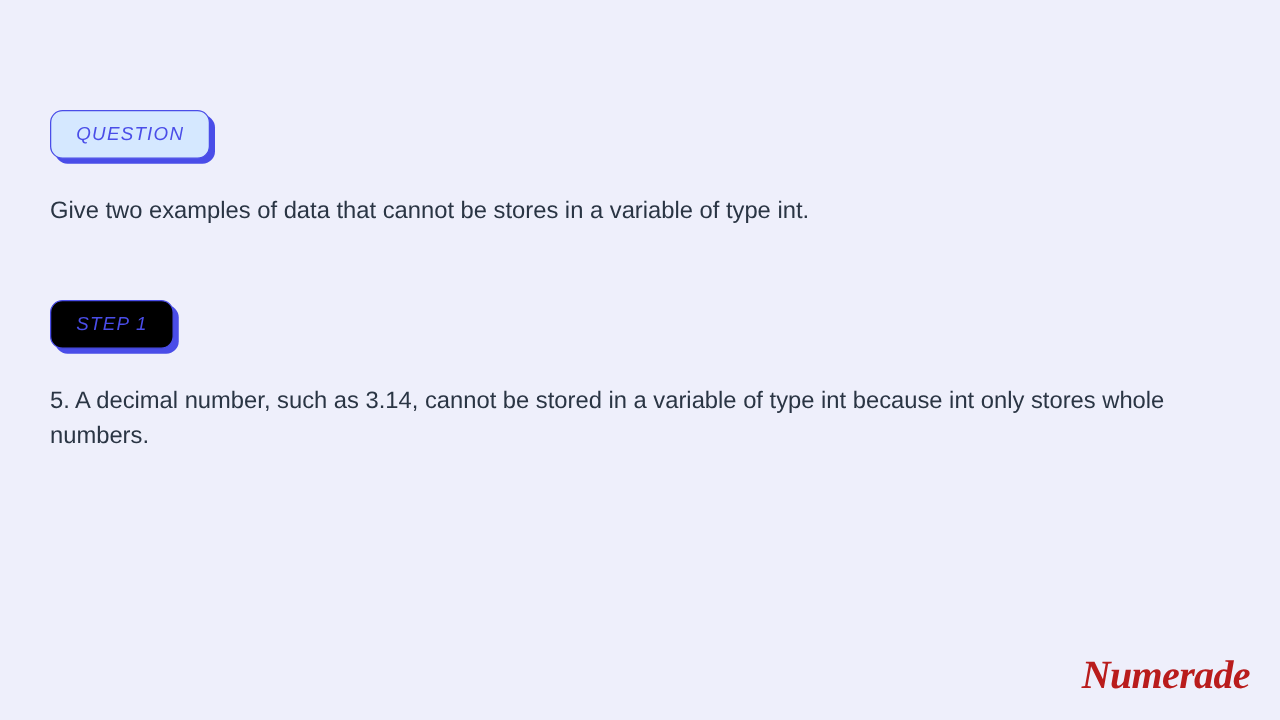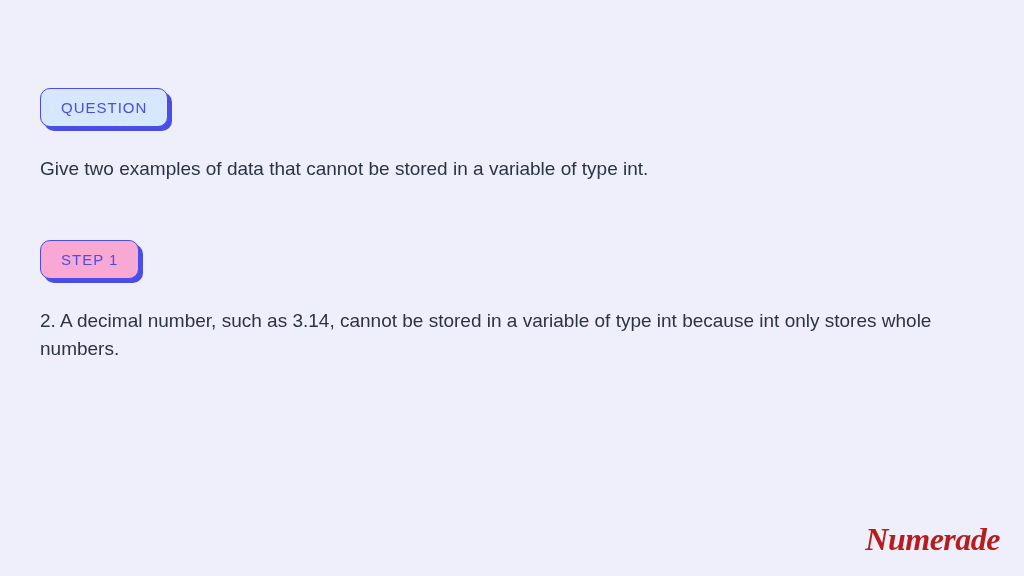--- a/index.html
+++ b/index.html
@@ -34,26 +34,27 @@
     }
     .badge {
       position: relative;
       padding: 10px 20px;
       border: 1.5px solid #4a4de8;
       border-radius: 10px;
       font-size: 15px;
       font-weight: 500;
       letter-spacing: 1px;
       color: #4a4de8;
+      font-style: italic;
     }
     .badge-question {
       background-color: #d5e8ff;
     }
     .badge-step {
-      background-color: #f9a8d4;
+      background-color: #000000;
     }
     .question-text {
       font-size: 19px;
       color: #2a3544;
       margin-bottom: 56px;
       line-height: 1.5;
     }
     .step-text {
       font-size: 19px;
       color: #2a3544;
@@ -75,25 +76,25 @@
 <body>
 
 <div class="content">
   <div class="badge-wrapper">
     <div class="badge-shadow"></div>
     <div class="badge badge-question">
       <span>QUESTION</span>
     </div>
   </div>
 
-  <p class="question-text">Give two examples of data that cannot be stored in a variable of type int.</p>
+  <p class="question-text">Give two examples of data that cannot be stores in a variable of type int.</p>
 
   <div class="badge-wrapper">
     <div class="badge-shadow"></div>
     <div class="badge badge-step">
       <span>STEP 1</span>
     </div>
   </div>
 
-  <p class="step-text">2. A decimal number, such as 3.14, cannot be stored in a variable of type int because int only stores whole numbers.</p>
+  <p class="step-text">5. A decimal number, such as 3.14, cannot be stored in a variable of type int because int only stores whole numbers.</p>
 </div>
 
 <div class="logo">Numerade</div>
 
 </body></html>

